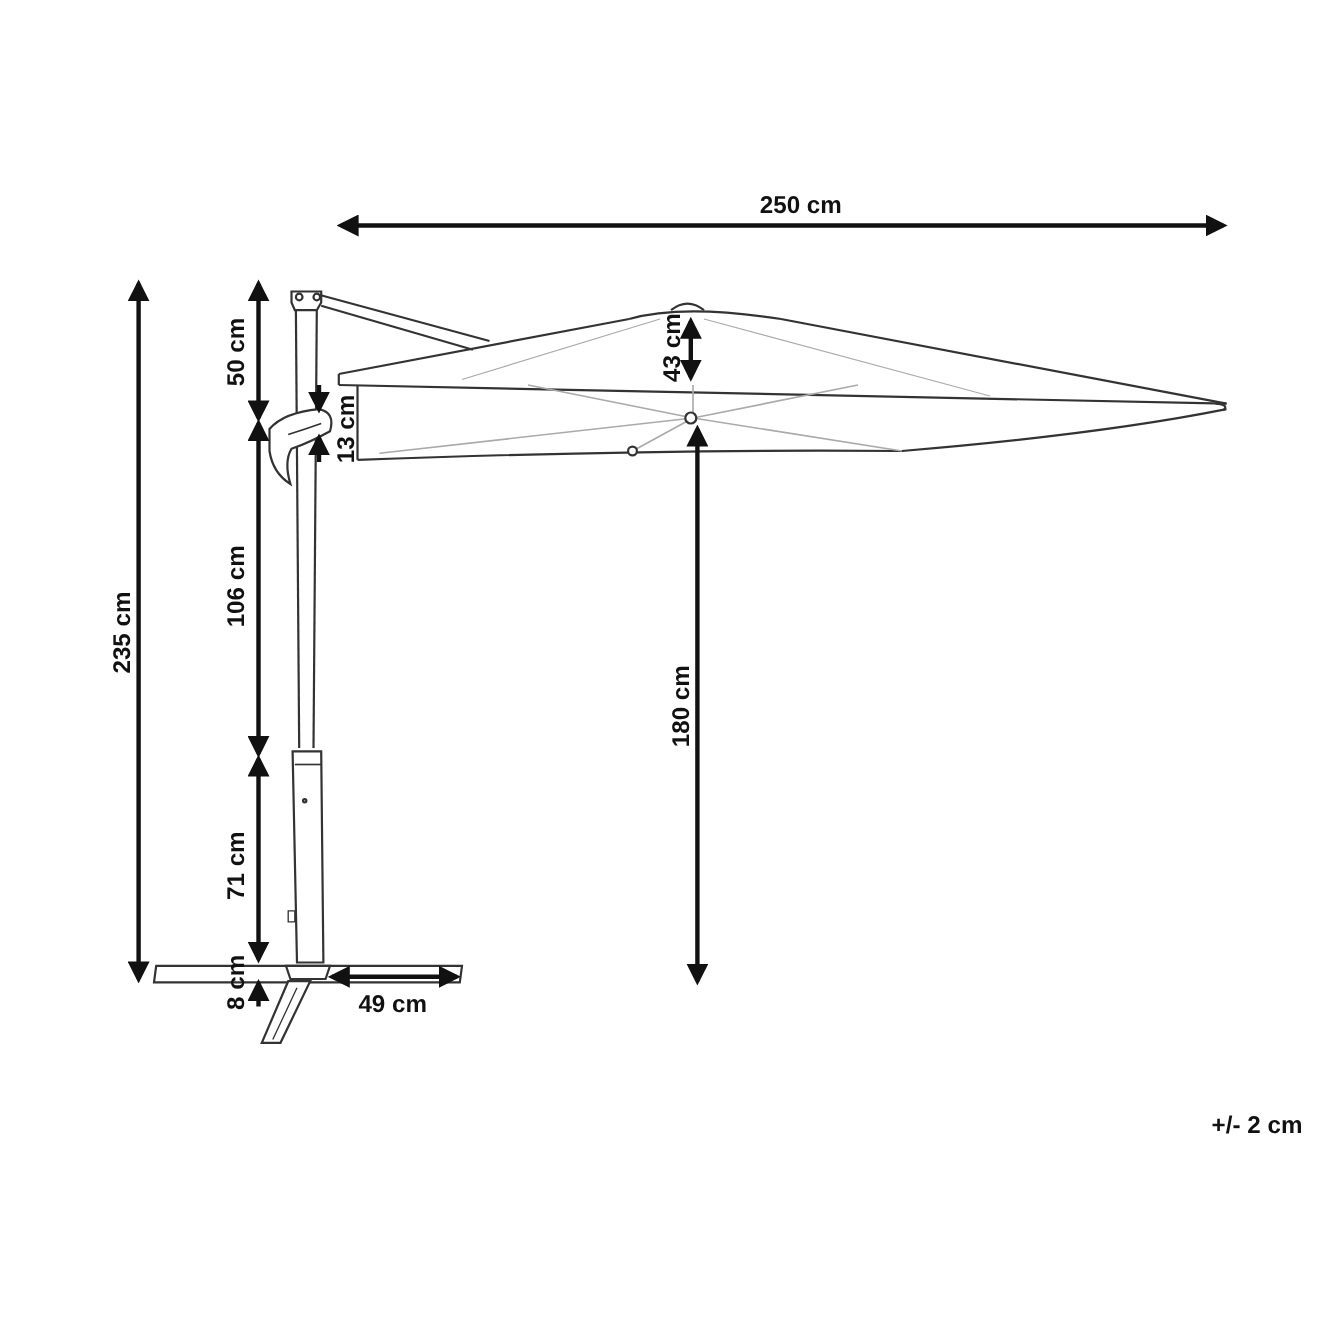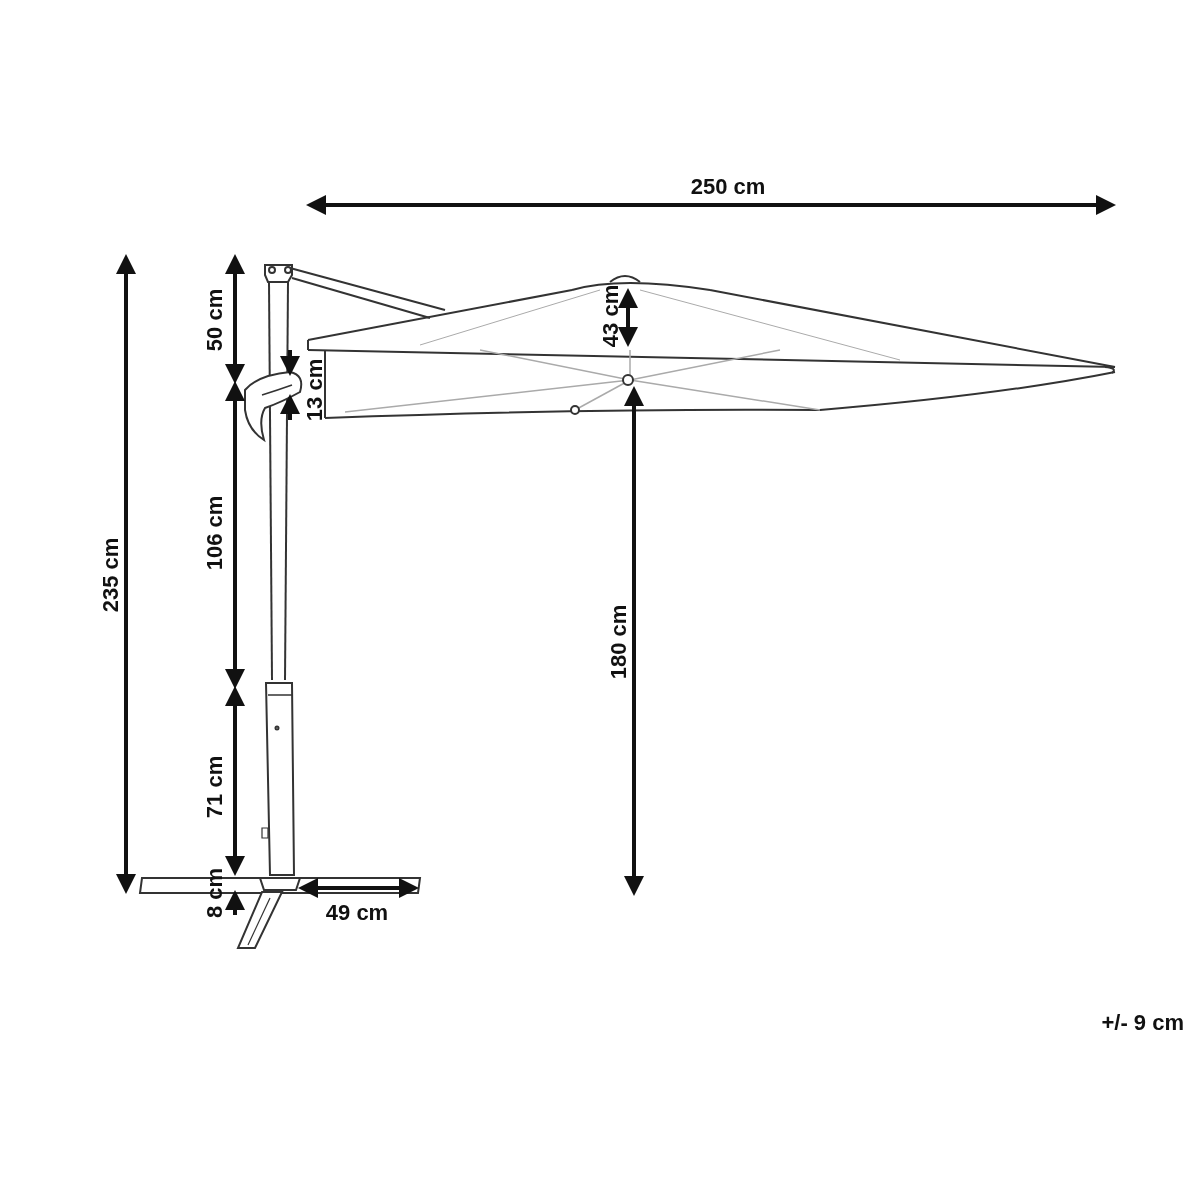--- a/index.html
+++ b/index.html
@@ -89,13 +89,13 @@
   <text class="lbl" transform="translate(222,320) rotate(-90)" text-anchor="middle">50 cm</text>
   <text class="lbl" transform="translate(322,390) rotate(-90)" text-anchor="middle">13 cm</text>
   <text class="lbl" transform="translate(222,533) rotate(-90)" text-anchor="middle">106 cm</text>
   <text class="lbl" transform="translate(222,787) rotate(-90)" text-anchor="middle">71 cm</text>
   <text class="lbl" transform="translate(222,893) rotate(-90)" text-anchor="middle">8 cm</text>
   <text class="lbl" x="357" y="920" text-anchor="middle">49 cm</text>
   <text class="lbl" transform="translate(618,316) rotate(-90)" text-anchor="middle">43 cm</text>
   <text class="lbl" transform="translate(626,642) rotate(-90)" text-anchor="middle">180 cm</text>
 </svg>
 
-<div class="tol">+/- 9 cm</div>
+<div class="tol">+/- 2 cm</div>
 
 </body></html>

